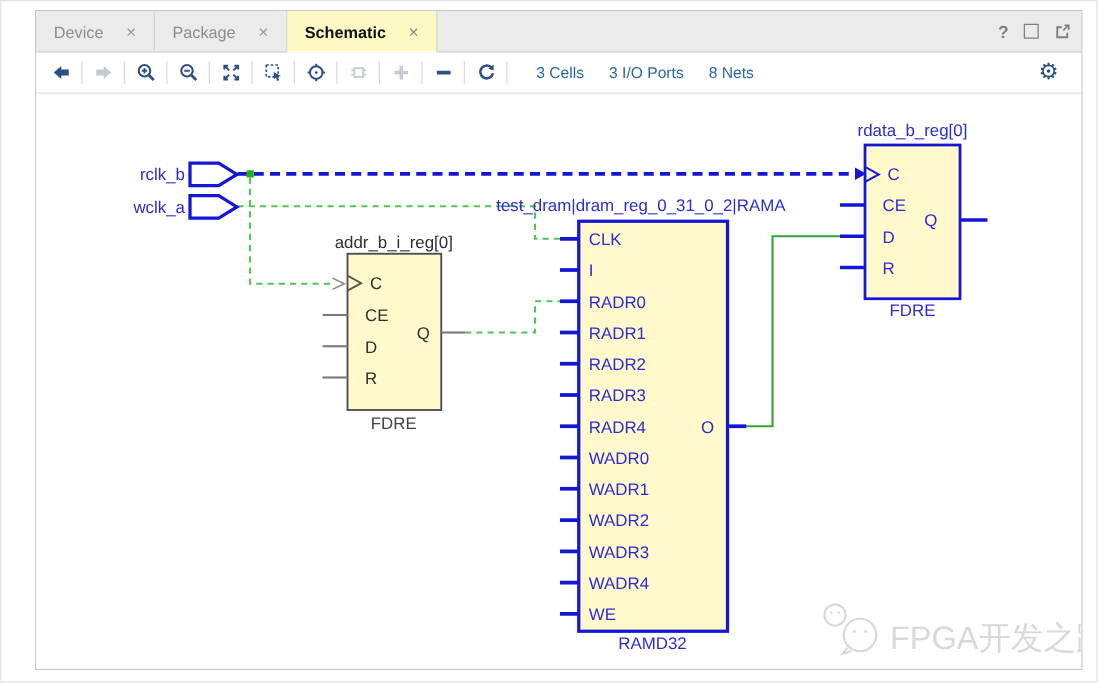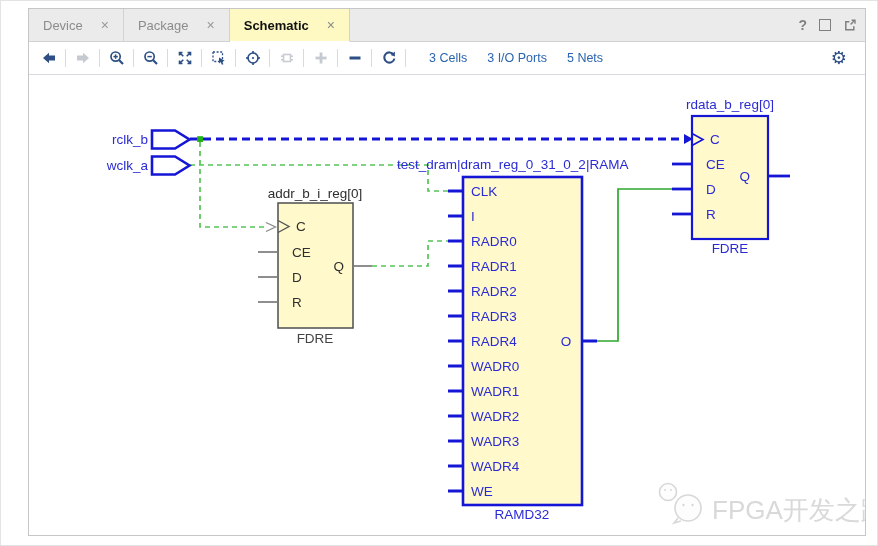--- a/index.html
+++ b/index.html
@@ -167,21 +167,21 @@
     <span class="tsep"></span>
     <span class="tbtn">
       <svg width="16" height="16" viewBox="0 0 16 16">
         <path d="M12.6 4.6 A5.1 5.1 0 1 0 13.4 8.6" fill="none" stroke="#2d4f86" stroke-width="2.1"></path>
         <polygon points="13.9,1.6 13.9,6.4 9.6,4.9" fill="#2d4f86"></polygon>
       </svg>
     </span>
     <span class="tsep"></span>
     <span class="tlink">3 Cells</span>
     <span class="tlink">3 I/O Ports</span>
-    <span class="tlink">5 Nets</span>
+    <span class="tlink">8 Nets</span>
     <span class="gear">⚙</span>
   </div>
 
   <div class="canvas">
     <svg width="836" height="462" viewBox="29 73 836 462">
 
       <path d="M190 137 H684" fill="none" stroke="#1515d6" stroke-width="3" stroke-dasharray="8 5"></path>
       <polygon points="684,132 693,137 684,142" fill="#1515d6"></polygon>
 
       <rect x="197.2" y="134.2" width="5.8" height="5.8" fill="#22b014"></rect>

